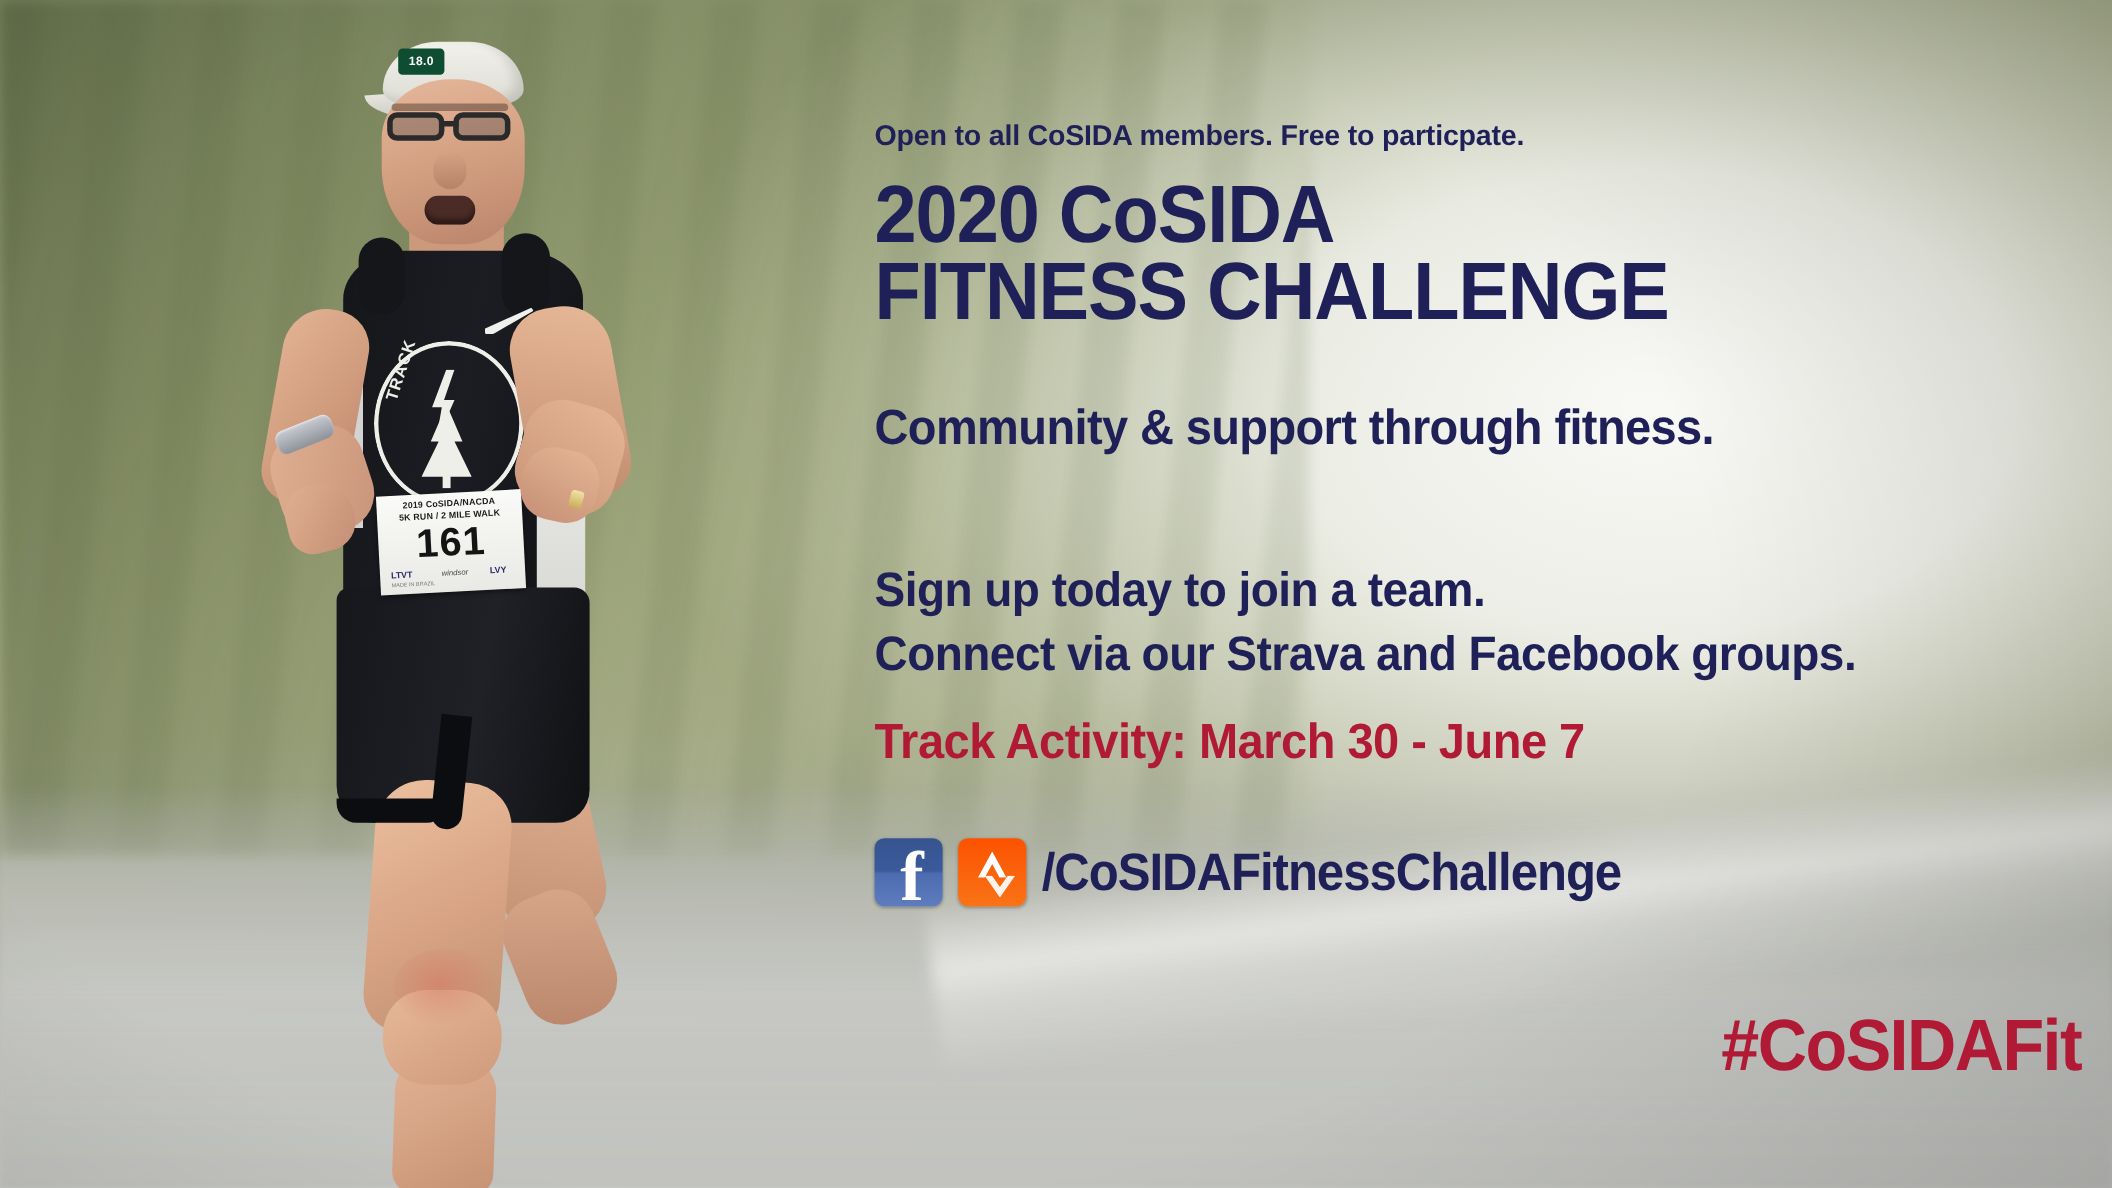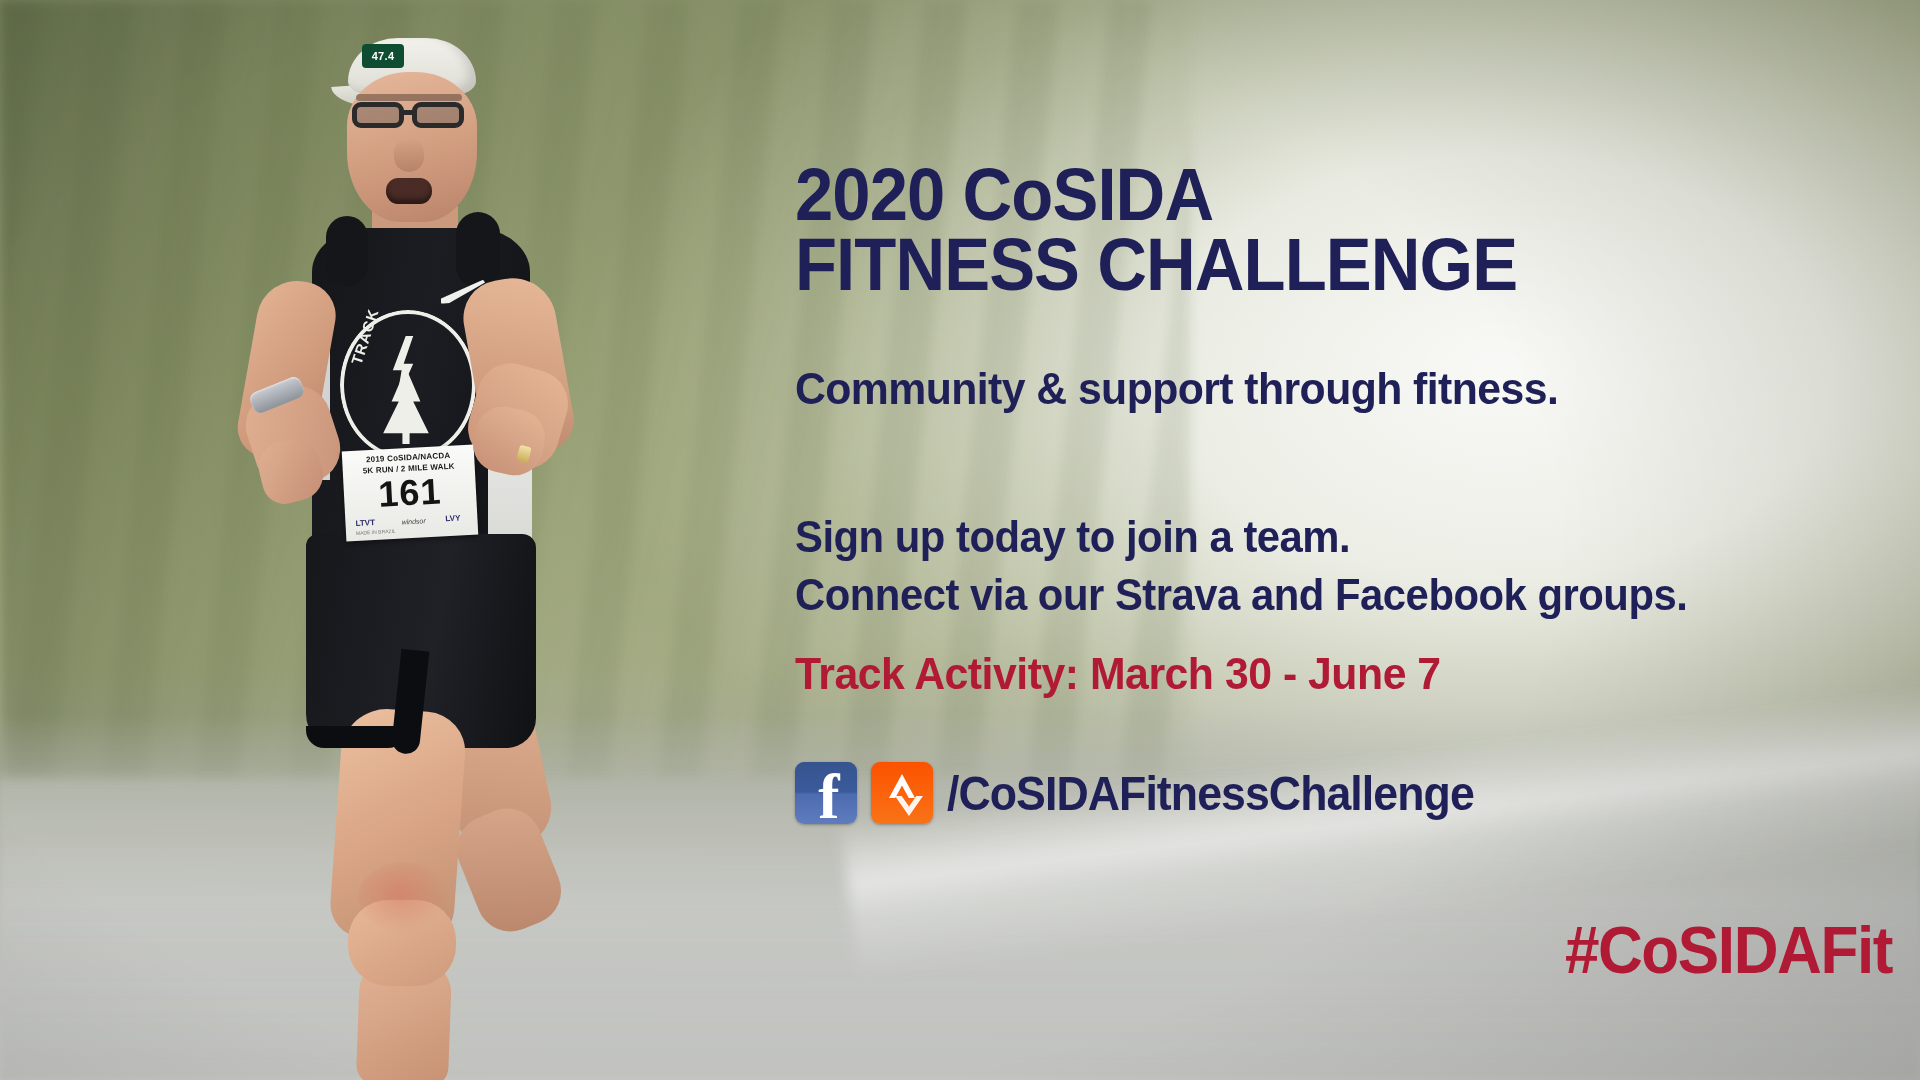--- a/index.html
+++ b/index.html
@@ -272,21 +272,21 @@
     <div class="neck"></div>
     <div class="head"></div>
     <div class="brow"></div>
     <div class="nose"></div>
     <div class="mouth"></div>
     <div class="glasses-l"></div>
     <div class="glasses-r"></div>
     <div class="glasses-bridge"></div>
     <div class="cap-brim"></div>
     <div class="cap"></div>
-    <div class="cap-logo">47.4</div>
+    <div class="cap-logo">18.0</div>
 
     <div class="chest-skin"></div>
     <div class="tattoo"></div>
     <div class="torso"></div>
     <div class="singlet-white-l"></div>
     <div class="singlet-white-r"></div>
     <div class="strap-l"></div>
     <div class="strap-r"></div>
     <div class="swoosh"></div>
 
@@ -321,20 +321,21 @@
     <div class="shorts-hem"></div>
     <div class="shorts-split"></div>
     <div class="thigh-l"></div>
     <div class="rash"></div>
     <div class="knee-l"></div>
     <div class="shin-l"></div>
   </div>
 
   <div class="copy">
 
+    <div class="kicker navy">Open to all CoSIDA members. Free to particpate.</div>
 
     <div class="h1 navy">
       <span class="l1">2020 CoSIDA</span>
       <span class="l2">FITNESS CHALLENGE</span>
     </div>
 
     <div class="tagline navy">Community &amp; support through fitness.</div>
 
     <div class="cta navy">
       <span>Sign up today to join a team.</span><br>

